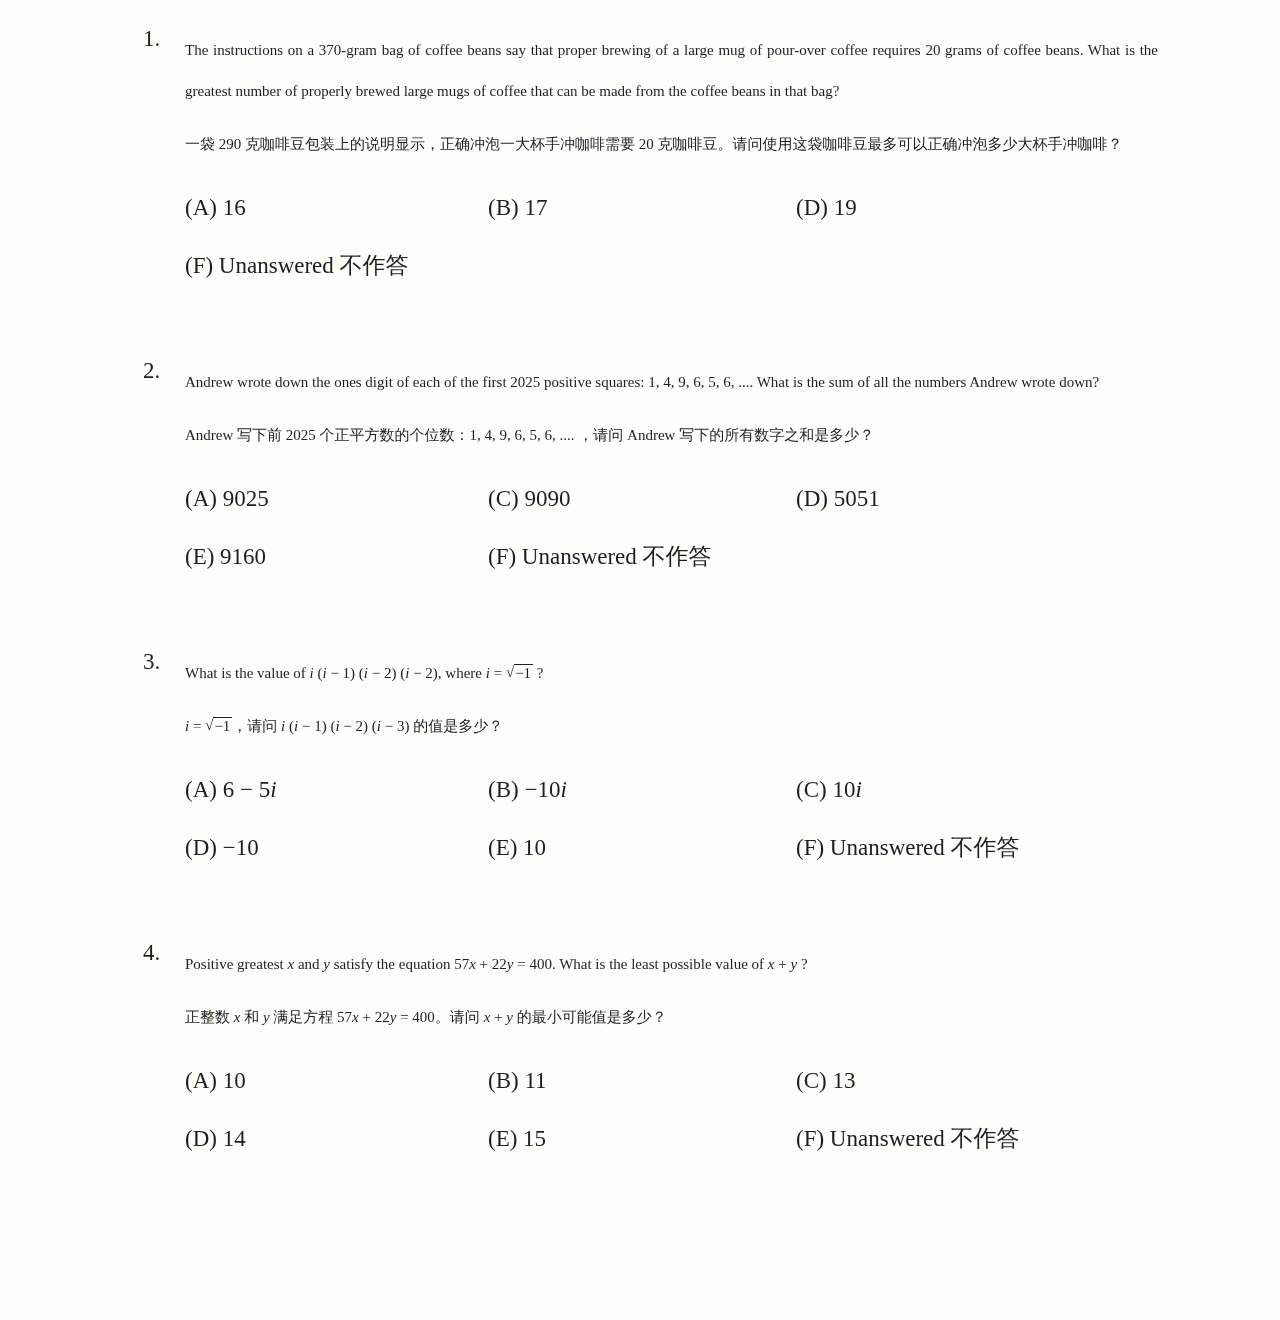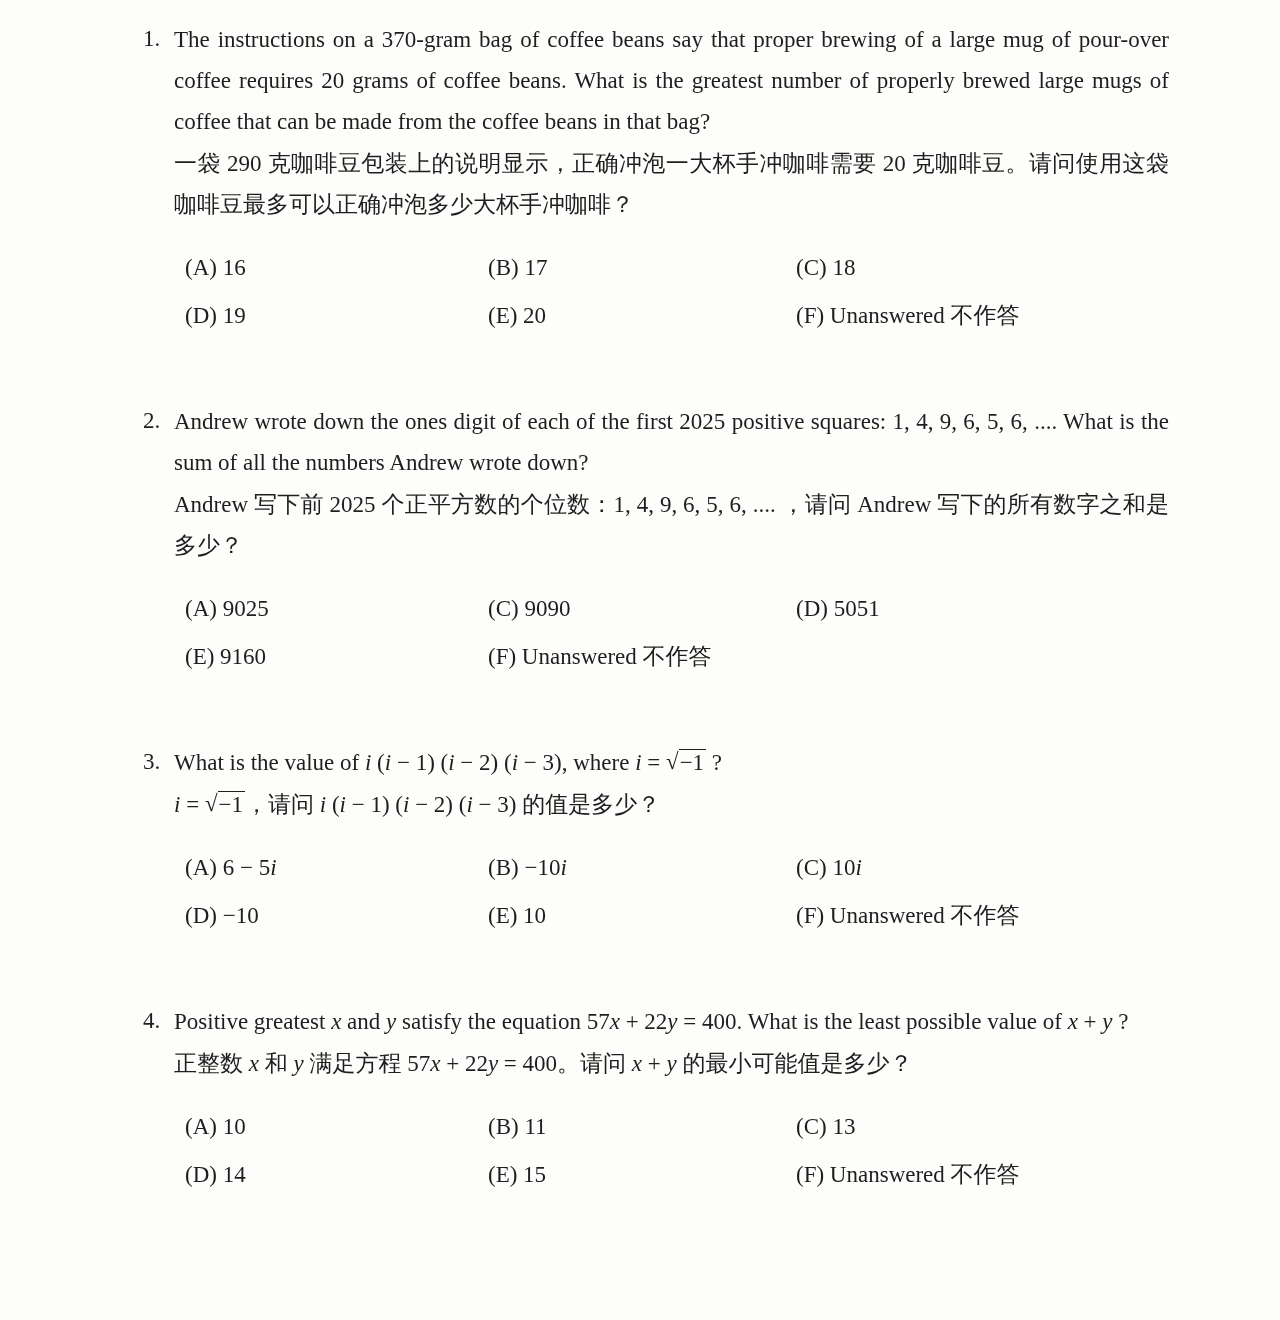--- a/index.html
+++ b/index.html
@@ -26,30 +26,30 @@
     flex: none;
     width: 30px;
     font-size: 23px;
     line-height: 41px;
   }
   .qbody {
     flex: 1;
     min-width: 0;
   }
   .para {
-    margin: 1px;
-    font-size: 23px;
+    margin: 12px;
+    font-size: 15px;
     line-height: 41px;
     text-align: justify;
     text-justify: inter-word;
   }
   .choices {
     display: grid;
     grid-template-columns: 303px 308px 1fr;
-    row-gap: 7px;
+    row-gap: 17px;
     margin-top: 22px;
     padding-left: 12px;
     font-size: 23px;
     line-height: 41px;
   }
   .choice { white-space: nowrap; }
   .it { font-style: italic; }
   .sqrt { white-space: nowrap; }
   .sqrt .rad { display: inline-block; transform: translateY(-1px); }
   .sqrt .arg {
@@ -65,23 +65,21 @@
 <div class="page">
 
   <section class="question">
     <div class="qnum">1.</div>
     <div class="qbody">
       <p class="para en"><span>The instructions on a 370-gram bag of coffee beans say that proper brewing of a large mug of pour-over coffee requires 20 grams of coffee beans.  What is the greatest number of properly brewed large mugs of coffee that can be made from the coffee beans in that bag?</span></p>
       <p class="para zh"><span>一袋 290 克咖啡豆包装上的说明显示，正确冲泡一大杯手冲咖啡需要 20 克咖啡豆。请问使用这袋咖啡豆最多可以正确冲泡多少大杯手冲咖啡？</span></p>
       <div class="choices">
         <span class="choice"><span>(A) 16</span></span>
         <span class="choice"><span>(B) 17</span></span>
-        <span class="choice"><span>(C) 18</span></span>
         <span class="choice"><span>(D) 19</span></span>
-        <span class="choice"><span>(E) 20</span></span>
         <span class="choice"><span>(F) Unanswered 不作答</span></span>
       </div>
     </div>
   </section>
 
   <section class="question">
     <div class="qnum">2.</div>
     <div class="qbody">
       <p class="para en"><span>Andrew wrote down the ones digit of each of the first 2025 positive squares:  1, 4, 9, 6, 5, 6, ....  What is the sum of all the numbers Andrew wrote down?</span></p>
       <p class="para zh"><span>Andrew 写下前 2025 个正平方数的个位数：1, 4, 9, 6, 5, 6, .... ，请问 Andrew 写下的所有数字之和是多少？</span></p>
@@ -91,21 +89,21 @@
         <span class="choice"><span>(D) 5051</span></span>
         <span class="choice"><span>(E) 9160</span></span>
         <span class="choice"><span>(F) Unanswered 不作答</span></span>
       </div>
     </div>
   </section>
 
   <section class="question">
     <div class="qnum">3.</div>
     <div class="qbody">
-      <p class="para en"><span>What is the value of </span><span class="it">i</span><span> (</span><span class="it">i</span><span> − 1) (</span><span class="it">i</span><span> − 2) (</span><span class="it">i</span><span> − 3), where </span><span class="it">i</span><span> = </span><span class="sqrt"><span class="rad">√</span><span class="arg">−1</span></span><span> ?</span></p>
+      <p class="para en"><span>What is the value of </span><span class="it">i</span><span> (</span><span class="it">i</span><span> − 1) (</span><span class="it">i</span><span> − 2) (</span><span class="it">i</span><span> − 2), where </span><span class="it">i</span><span> = </span><span class="sqrt"><span class="rad">√</span><span class="arg">−1</span></span><span> ?</span></p>
       <p class="para zh"><span class="it">i</span><span> = </span><span class="sqrt"><span class="rad">√</span><span class="arg">−1</span></span><span>，请问 </span><span class="it">i</span><span> (</span><span class="it">i</span><span> − 1) (</span><span class="it">i</span><span> − 2) (</span><span class="it">i</span><span> − 3) 的值是多少？</span></p>
       <div class="choices">
         <span class="choice"><span>(A) 6 − 5</span><span class="it">i</span></span>
         <span class="choice"><span>(B) −10</span><span class="it">i</span></span>
         <span class="choice"><span>(C) 10</span><span class="it">i</span></span>
         <span class="choice"><span>(D) −10</span></span>
         <span class="choice"><span>(E) 10</span></span>
         <span class="choice"><span>(F) Unanswered 不作答</span></span>
       </div>
     </div>

